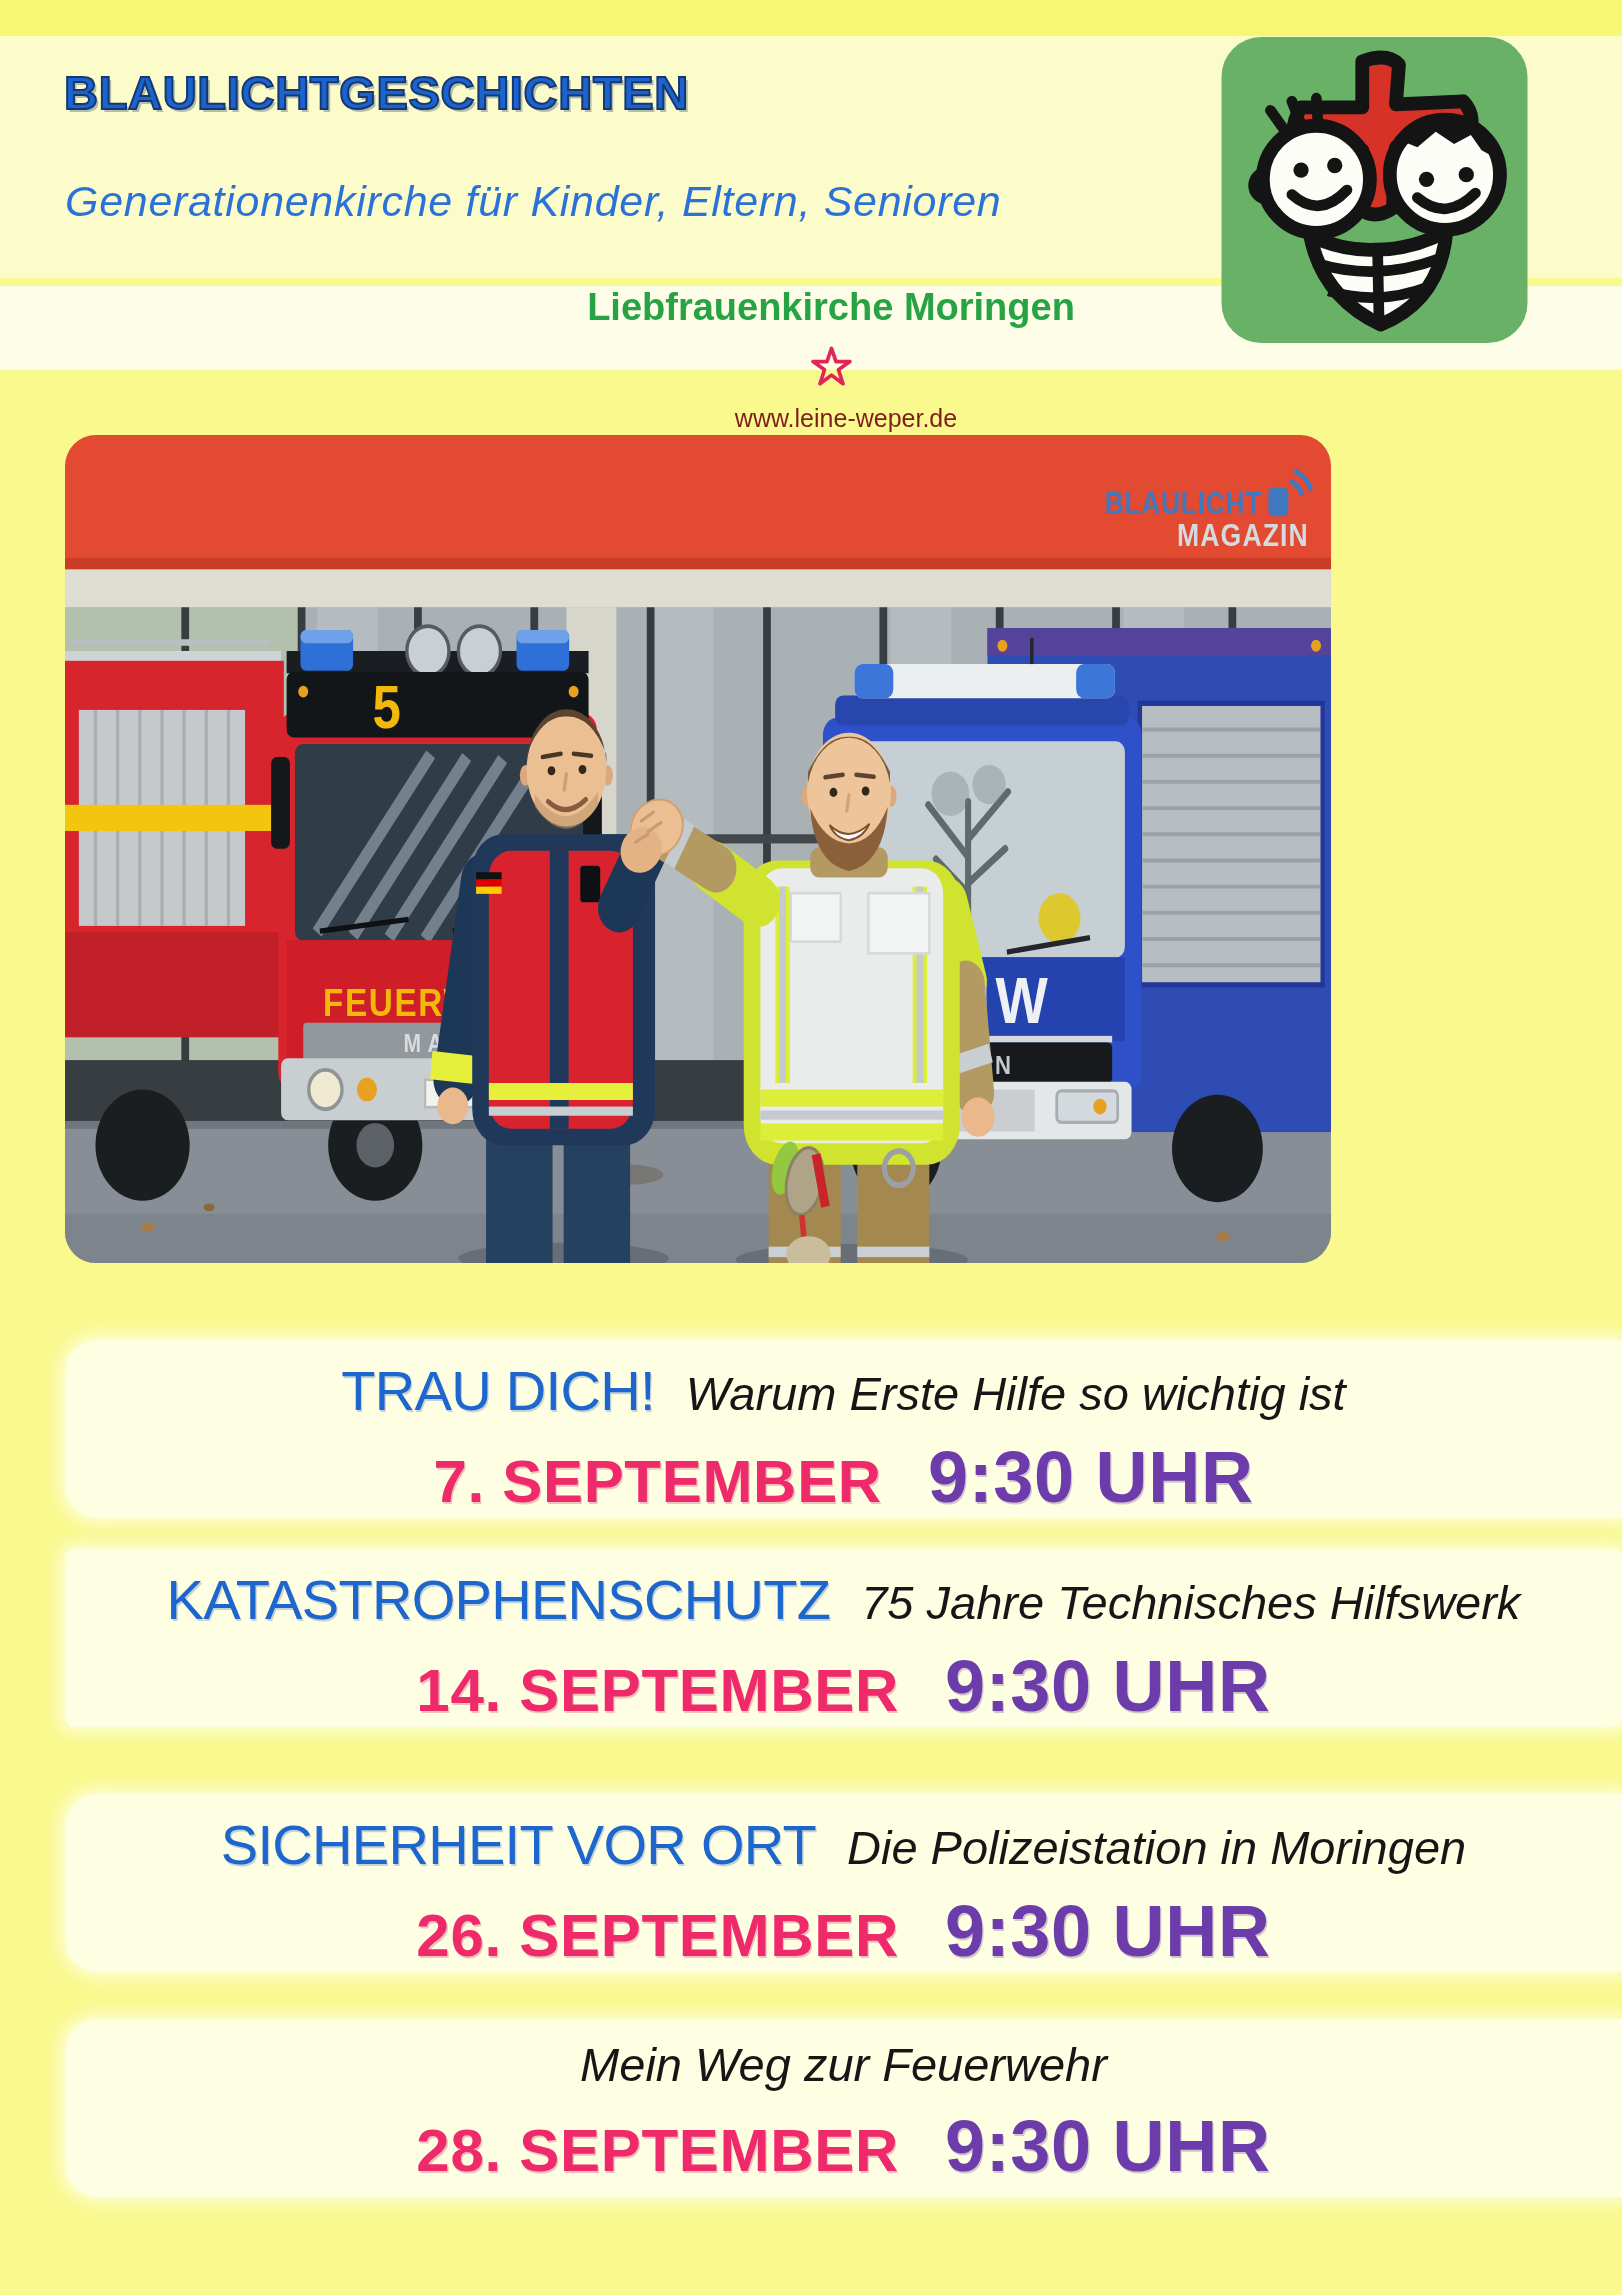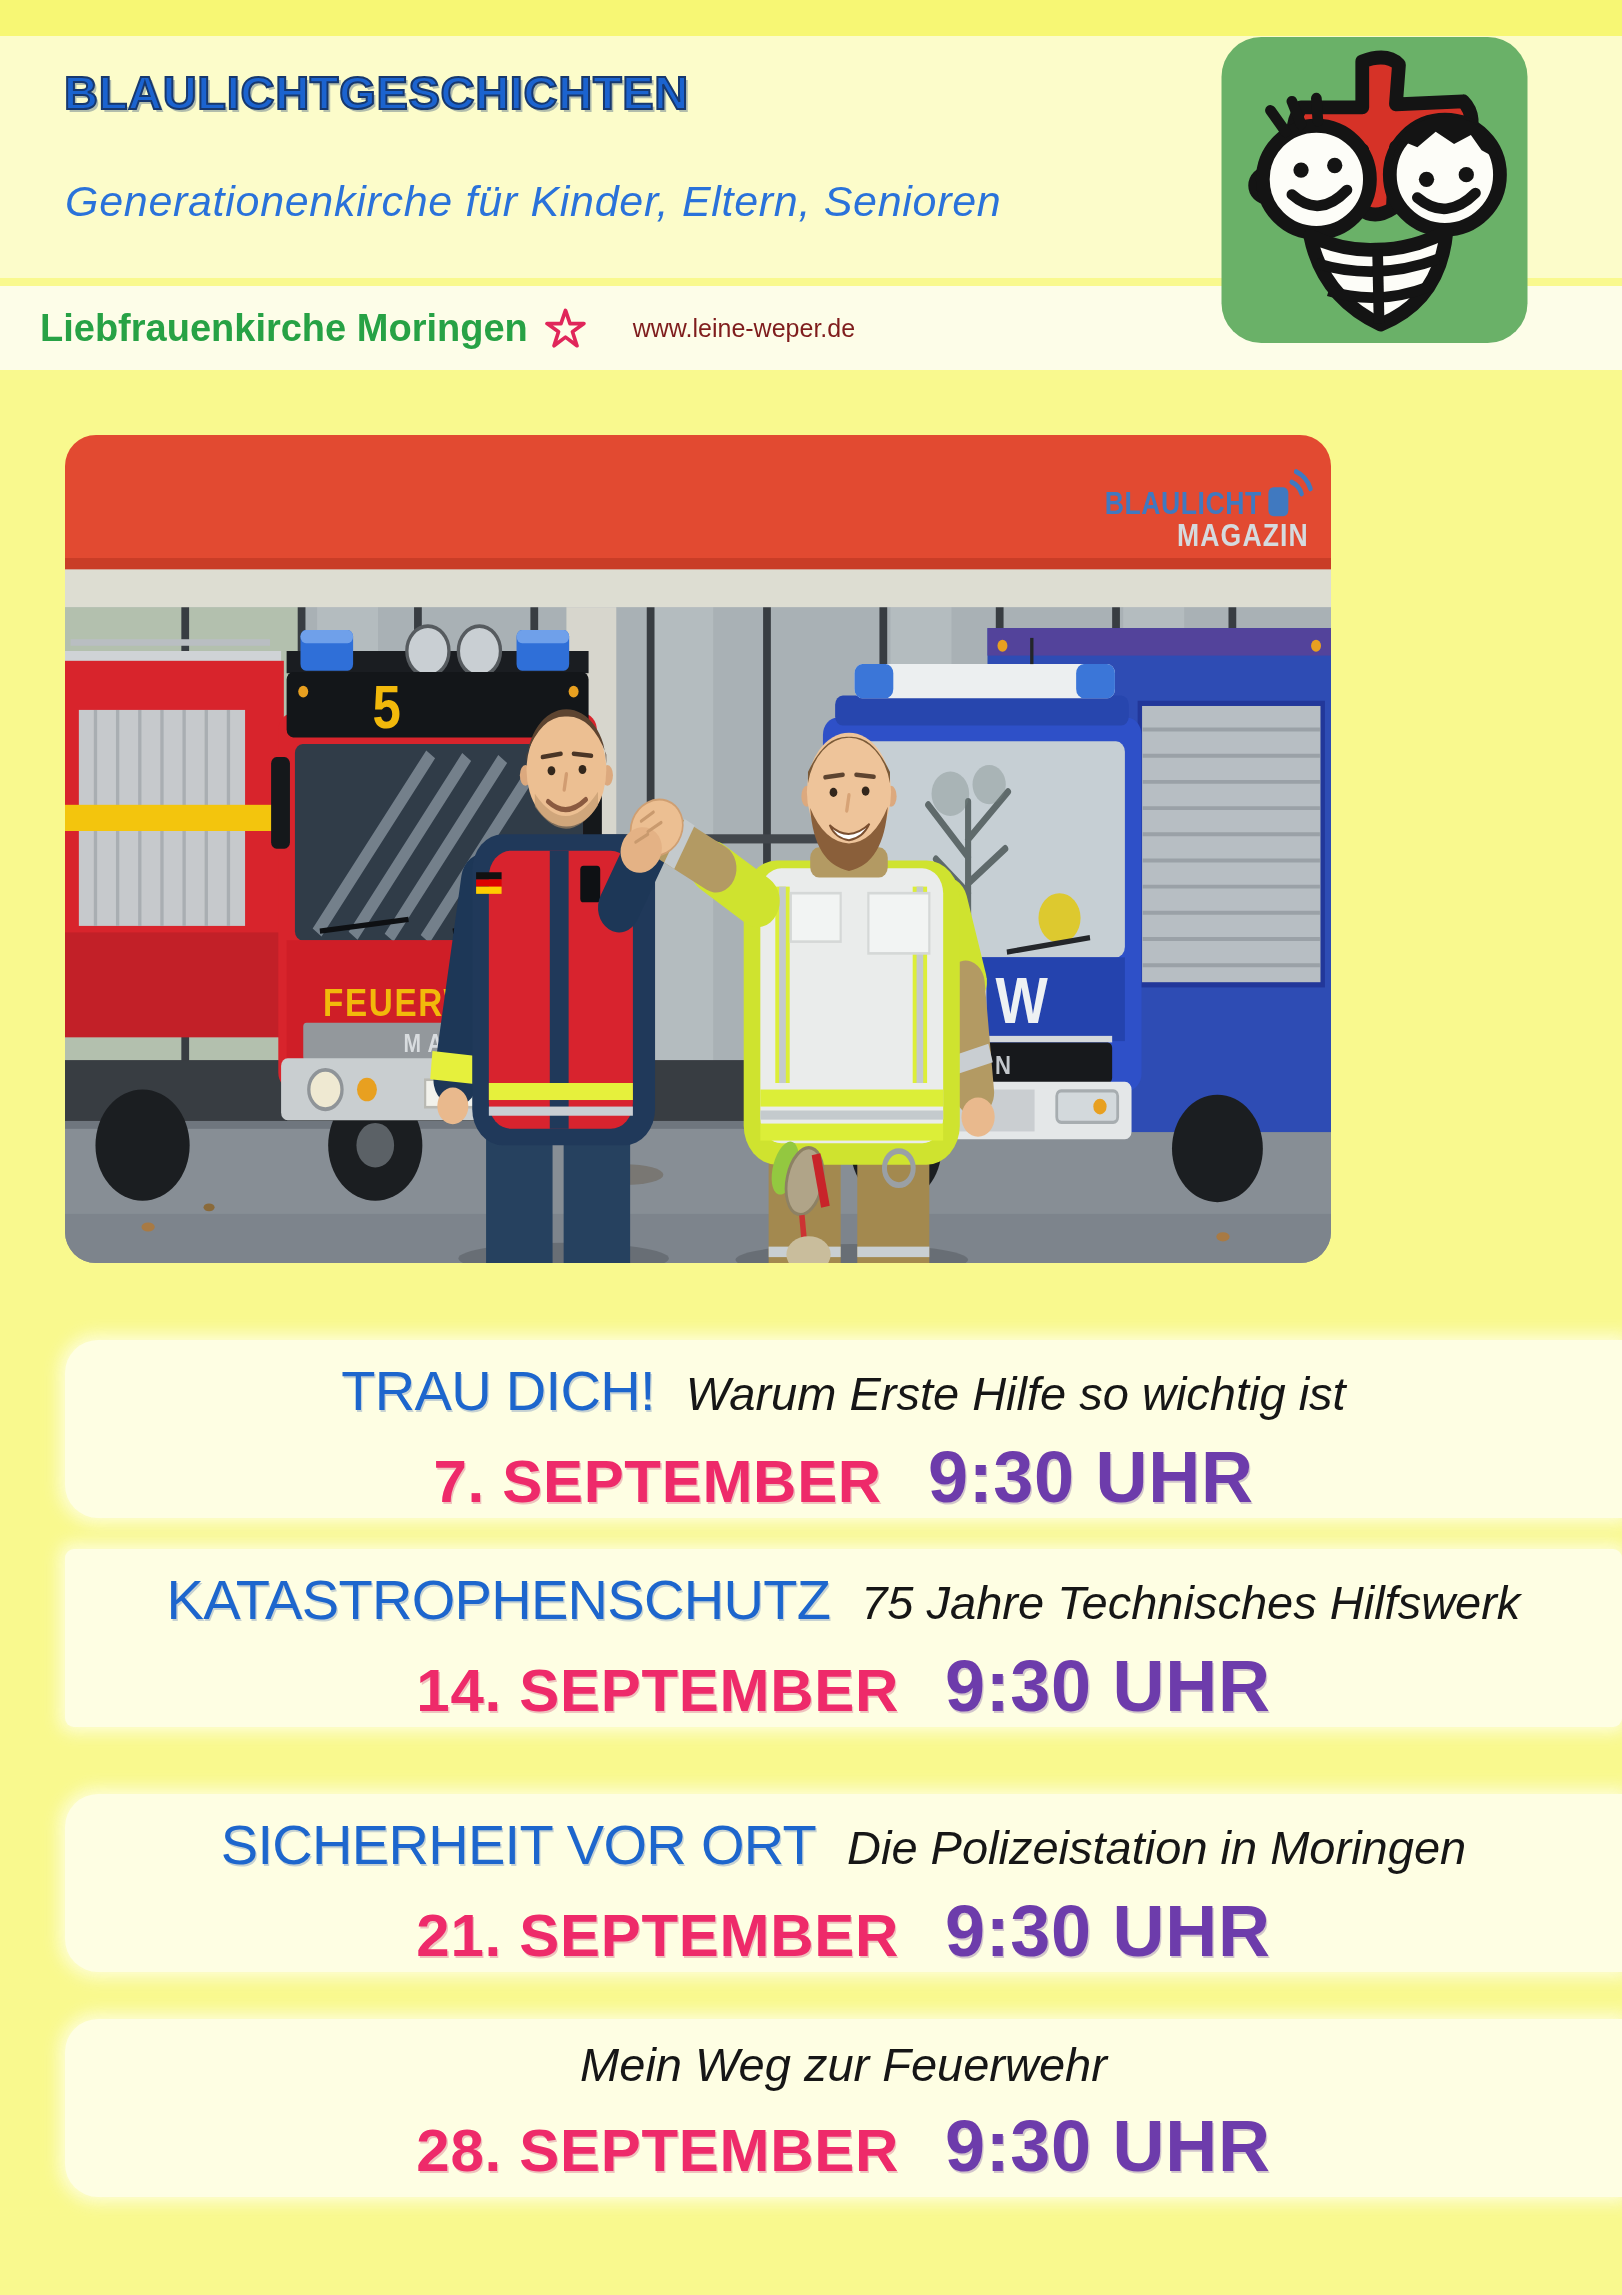--- a/index.html
+++ b/index.html
@@ -3,21 +3,21 @@
 <meta charset="utf-8">
 <style>
   html,body{margin:0;padding:0;}
   body{font-family:"Liberation Sans",sans-serif;}
   .page{position:relative;width:1622px;height:2295px;background:#f9f98e;overflow:hidden;}
 
   
   .stripe-top{position:absolute;left:0;top:0;width:100%;height:36px;background:#f7f774;}
   .header-block{position:absolute;left:0;top:36px;width:100%;height:242px;background:#fcfcca;}
   .banner-band{position:absolute;left:0;top:286px;width:100%;height:84px;background:#fdfde8;
-               display:flex;align-items:center;padding-left:40px;box-sizing:border-box;gap:17px;}
+               display:flex;align-items:center;padding-left:40px;box-sizing:border-box;gap:17px;flex-direction:column;}
 
   
   .main-title{position:absolute;left:64px;top:65px;font-size:47px;font-weight:900;
               letter-spacing:0.7px;color:#1b63cf;-webkit-text-stroke:2px #17386e;
               text-shadow:2.6px 3.3px 0 rgba(23,56,110,0.32);white-space:nowrap;}
   .sub-title{position:absolute;left:65px;top:177px;font-size:43px;font-style:italic;
              color:#2a72da;white-space:nowrap;letter-spacing:0.7px;}
 
   .place-name{font-size:38px;font-weight:bold;color:#27a245;white-space:nowrap;}
   .star-sep{width:41px;height:41px;flex:0 0 auto;}
@@ -334,21 +334,21 @@
       <span class="event-time">9:30 UHR</span>
     </div>
   </section>
 
   <section class="event-row row3">
     <div class="event-line">
       <span class="event-title">SICHERHEIT VOR ORT</span>
       <span class="event-sub">Die Polizeistation in Moringen</span>
     </div>
     <div class="date-line">
-      <span class="event-date">21. SEPTEMBER</span>
+      <span class="event-date">26. SEPTEMBER</span>
       <span class="event-time">9:30 UHR</span>
     </div>
   </section>
 
   <section class="event-row row4">
     <div class="event-line">
       <span class="event-sub">Mein Weg zur Feuerwehr</span>
     </div>
     <div class="date-line">
       <span class="event-date">28. SEPTEMBER</span>

